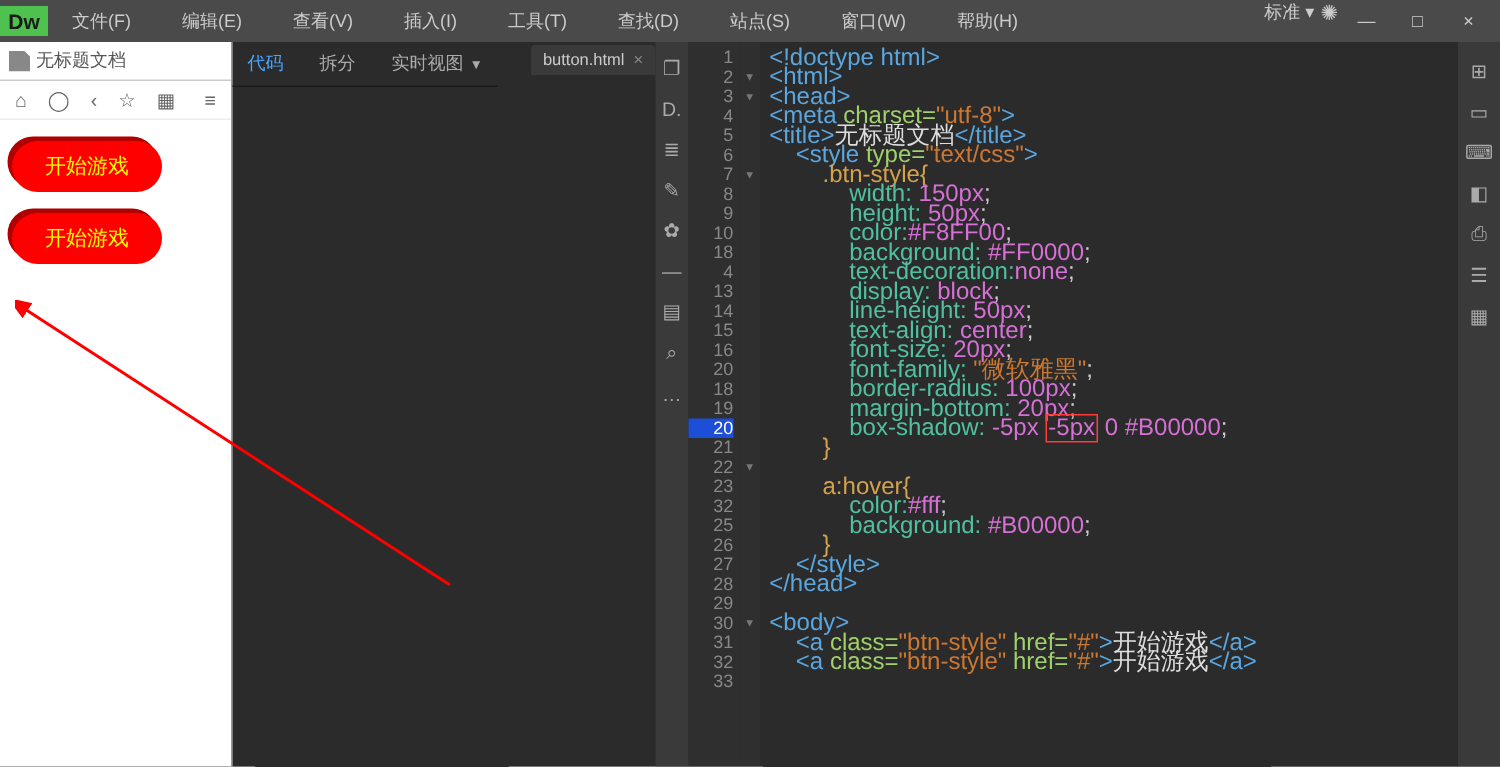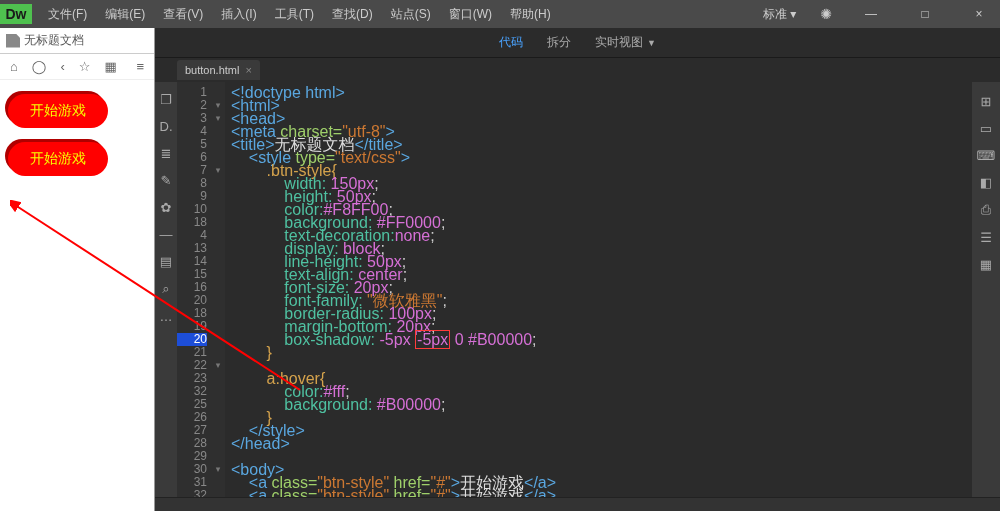--- a/index.html
+++ b/index.html
@@ -1,32 +1,32 @@
 <!DOCTYPE html>
 <html><head>
 <meta charset="utf-8">
 <style>
 *{margin:0;padding:0;box-sizing:border-box;font-family:"Microsoft YaHei",sans-serif}
 body{background:#fff;width:1000px;height:511px;overflow:hidden;display:flex;flex-direction:column}
 .titlebar{height:28px;background:#4a4a4a;display:flex;align-items:center;color:#ccc;font-size:12px}
 .dw-logo{width:32px;height:20px;background:#4fc14f;color:#1a1a1a;font-weight:bold;font-size:14px;display:flex;align-items:center;justify-content:center}
-.menus{display:flex;gap:2px;margin-left:8px}
+.menus{display:flex;gap:18px;margin-left:8px}
 .menu-item{padding:4px 8px;cursor:pointer}
-.titlebar-right{margin-left:auto;display:flex;align-items:center;gap:24px;padding-right:6px}
+.titlebar-right{margin-left:auto;display:flex;align-items:flex-start;gap:4px;padding-right:6px}
 .win-btn{width:30px;height:28px;display:flex;align-items:center;justify-content:center;color:#ccc}
 .gear{font-size:14px}
 .main{flex:1;display:flex;min-height:0}
 .preview-pane{width:155px;background:#fff;border-right:1px solid #999;display:flex;flex-direction:column}
 .preview-tabbar{height:26px;border-bottom:1px solid #ccc;display:flex;align-items:center;padding:0 6px;gap:4px;color:#555;font-size:12px}
 .doc-icon{width:14px;height:14px;background:#888;clip-path:polygon(0 0,70% 0,100% 30%,100% 100%,0 100%)}
 .preview-nav{height:26px;display:flex;align-items:center;gap:14px;padding:0 10px;color:#666;font-size:13px;border-bottom:1px solid #eee}
 .preview-body{flex:1;padding:14px 0 0 8px;position:relative}
 .btn-style{width:100px;height:34px;background:#FF0000;color:#F8FF00;border-radius:100px;display:flex;align-items:center;justify-content:center;font-size:14px;margin-bottom:14px;box-shadow:-3px -3px 0 #B00000;text-decoration:none}
 .arrow-svg{position:absolute;top:120px;left:10px;pointer-events:none}
-.editor-area{flex:1;background:#2b2b2b;display:flex;flex-direction:column;min-width:0}
+.editor-area{flex:1;background:#2b2b2b;display:flex;flex-direction:row;min-width:0}
 .view-tabs{height:30px;display:flex;align-items:center;justify-content:center;gap:4px;font-size:12px;color:#aaa;border-bottom:1px solid #1a1a1a}
 .view-tab{padding:4px 10px}
 .view-tab.active{color:#4aa3ff}
 .vchev{font-size:9px;margin-left:4px}
 .file-tabs{height:24px;display:flex;align-items:center;padding-left:22px;font-size:11px}
 .file-tab{background:#3a3a3a;color:#ccc;padding:4px 8px;border-radius:3px 3px 0 0;display:flex;align-items:center;gap:6px}
 .file-tab .close{color:#888;cursor:pointer}
 .code-wrap{flex:1;display:flex;min-height:0}
 .tool-col{width:22px;background:#3a3a3a;display:flex;flex-direction:column;align-items:center;gap:12px;padding-top:10px;color:#aaa;font-size:13px}
 .gutter{width:34px;background:#2f2f2f;color:#888;font-size:12px;line-height:13px;padding-top:4px;text-align:right;padding-right:4px;font-family:Consolas,monospace}

